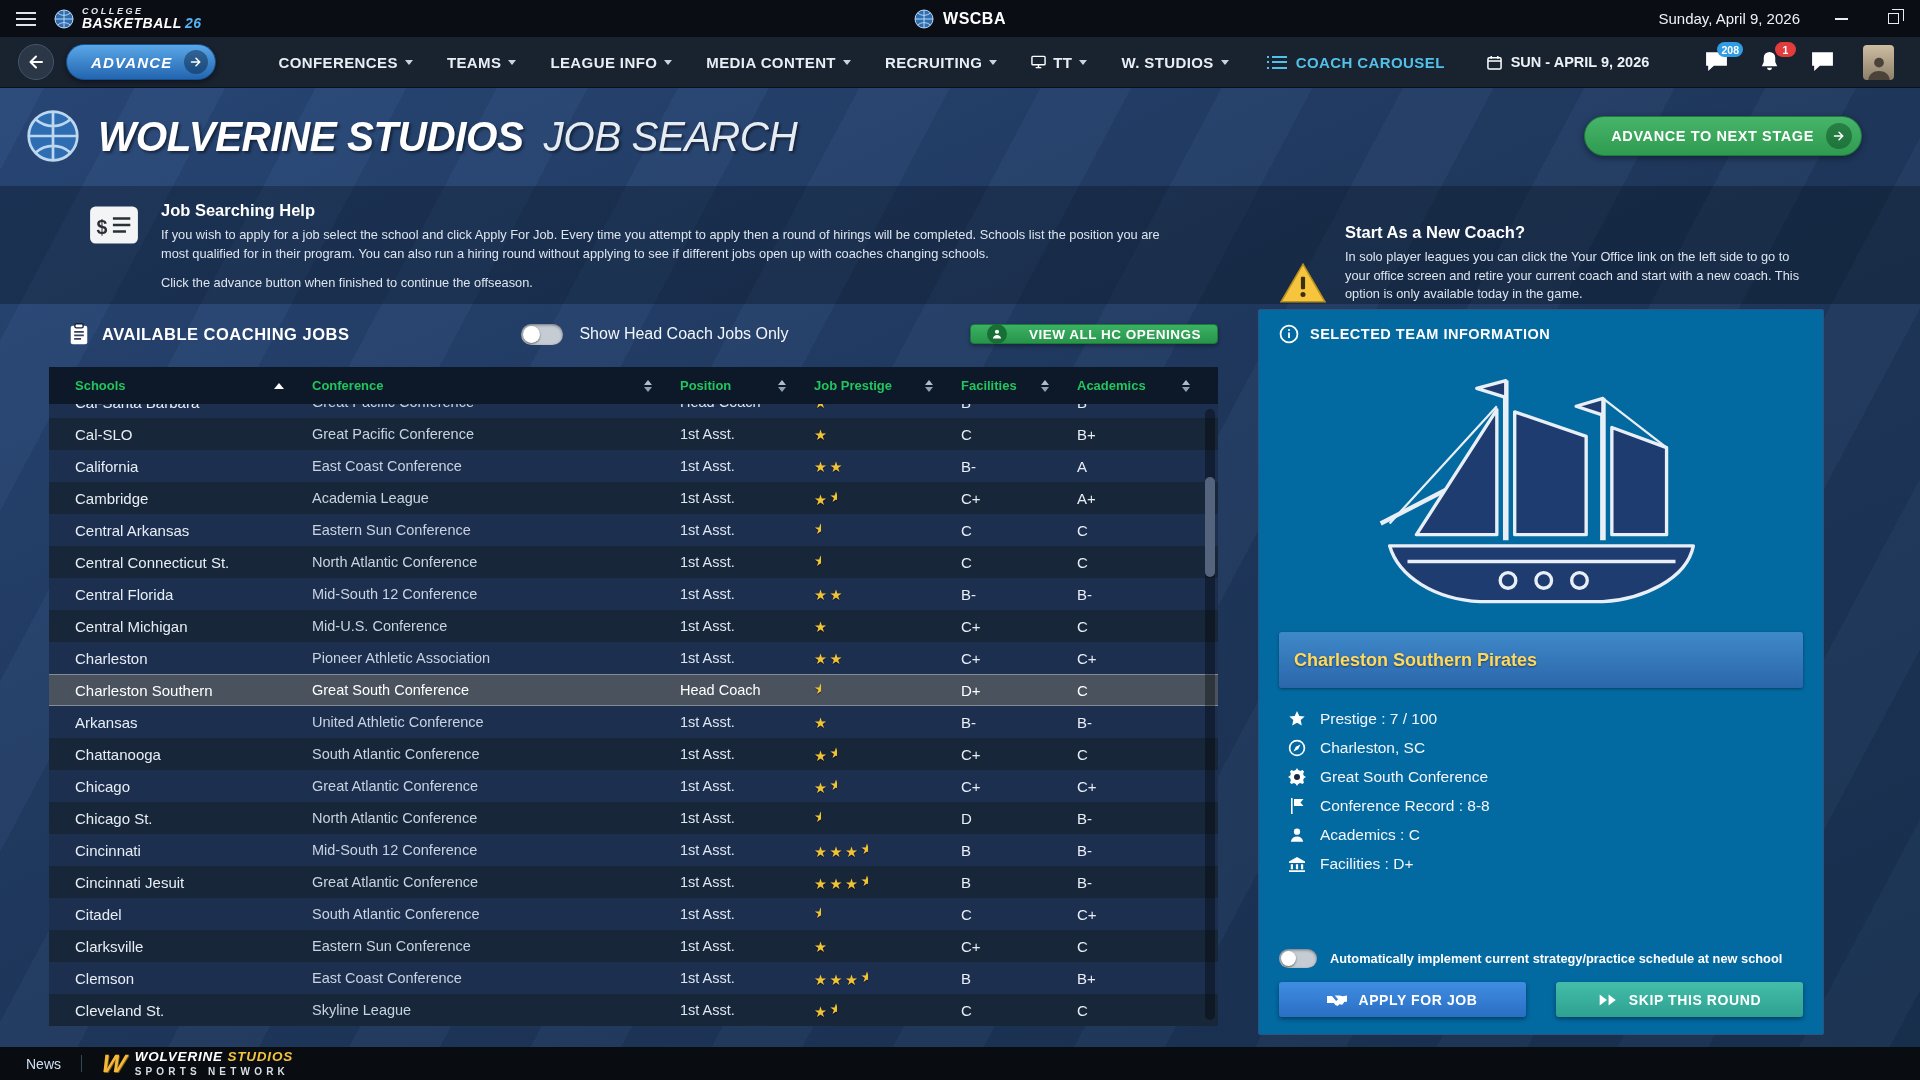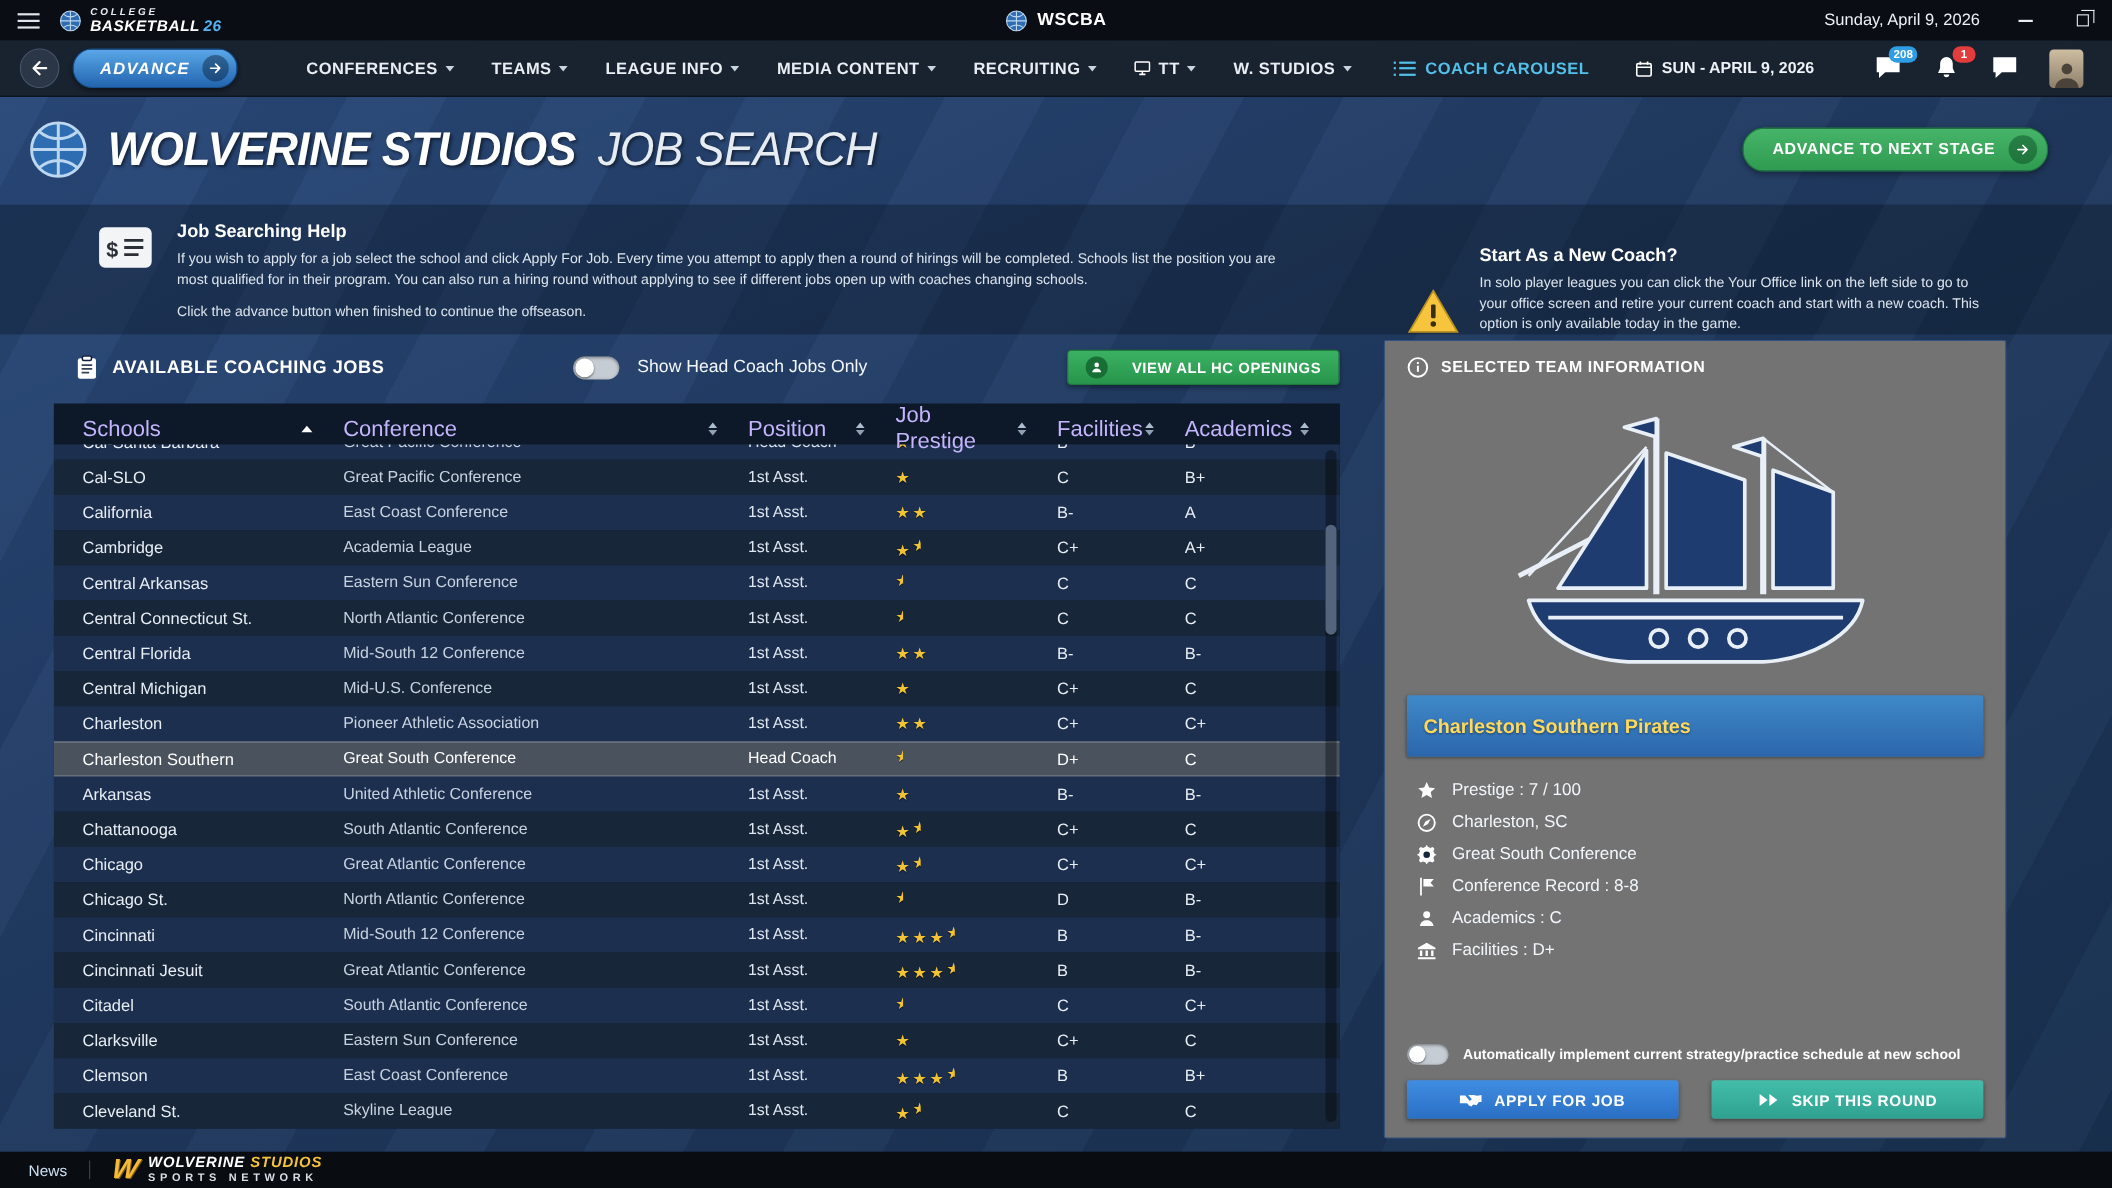--- a/index.html
+++ b/index.html
@@ -79,27 +79,27 @@
   .help-right{display:flex;gap:18px;margin-left:auto;width:545px;align-items:flex-end;}
   .help-right .help-body{max-width:470px;}
   
   .jobs-header{position:absolute;top:314px;left:49px;width:1169px;height:40px;display:flex;align-items:center;padding-left:20px;z-index:2;}
   .clip-icon svg{width:20px;height:22px;display:block;}
   .jobs-title{margin-left:13px;font-size:16.5px;font-weight:bold;letter-spacing:.5px;color:#fff;}
   .toggle{position:relative;width:42px;height:21px;border-radius:11px;background:#c6ccd4;box-shadow:inset 0 1px 3px rgba(0,0,0,.45);cursor:pointer;flex:none;}
   .toggle .knob{position:absolute;left:2px;top:2px;width:17px;height:17px;border-radius:50%;background:#fff;box-shadow:0 1px 2px rgba(0,0,0,.5);}
   .jobs-header .toggle{margin-left:172px;}
   .toggle-label{margin-left:16px;font-size:16px;color:#f2f6fa;}
-  .btn-green.hc{margin-left:auto;height:32px;border-radius:4px;background:linear-gradient(#3bb163,#27954b);border:1px solid #1d7a3a;box-shadow:0 2px 4px rgba(0,0,0,.35);gap:22px;padding:0 16px;font-size:13.5px;font-weight:bold;letter-spacing:.5px;}
+  .btn-green.hc{margin-left:auto;height:20px;border-radius:4px;background:linear-gradient(#3bb163,#27954b);border:1px solid #1d7a3a;box-shadow:0 2px 4px rgba(0,0,0,.35);gap:22px;padding:0 16px;font-size:13.5px;font-weight:bold;letter-spacing:.5px;}
   .hc-ic{width:20px;height:20px;border-radius:50%;background:#176f36;display:flex;align-items:center;justify-content:center;}
   .hc-ic svg{width:12px;height:12px;}
   
   .jobs-table{position:absolute;top:367px;left:49px;width:1169px;height:659px;background:#132034;z-index:2;}
   .t-head,.tr{display:grid;grid-template-columns:237px 368px 134px 147px 116px 1fr;padding-left:26px;align-items:center;}
-  .t-head{height:37px;background:#0d1829;font-size:20px;font-weight:normal;color:#c4b5fd;}
+  .t-head{height:37px;background:#0d1829;font-size:13px;font-weight:bold;color:#22c55e;}
   .th{display:flex;align-items:center;padding-right:28px;cursor:pointer;}
   .sort{margin-left:auto;display:flex;flex-direction:column;align-items:center;gap:2px;}
   .tri{display:block;width:0;height:0;border-left:4px solid transparent;border-right:4px solid transparent;}
   .tri.up{border-bottom:5px solid #aebdcd;}
   .tri.up.big{border-bottom:6px solid #ffffff;border-left-width:5px;border-right-width:5px;}
   .tri.down{border-top:5px solid #8ea0b4;}
   .t-body{height:622px;overflow:hidden;}
   .tr{height:32px;cursor:pointer;}
   .tr:nth-child(odd){background:#1d2f4f;}
   .tr:nth-child(even){background:#172639;}
@@ -108,21 +108,21 @@
   .td{font-size:15px;color:#e8eef5;white-space:nowrap;overflow:hidden;}
   .td.c1{font-size:14.5px;color:#c8d3e1;}
   .td.c2{font-size:14.5px;color:#dde5ef;}
   .tr.selected .td{color:#ffffff;}
   .stars{color:#f1c335;font-size:14.5px;letter-spacing:2.5px;text-shadow:0 1px 1px rgba(0,0,0,.55);}
   .star.half{display:inline-block;}
   .star.half i{display:inline-block;width:7px;overflow:hidden;font-style:normal;}
   .t-scroll{position:absolute;right:3px;top:42px;bottom:6px;width:10px;background:rgba(0,0,0,.35);border-radius:5px;}
   .t-scroll .thumb{position:absolute;top:68px;height:100px;width:10px;background:#53647c;border-radius:5px;cursor:grab;}
   
-  .team-panel{position:absolute;left:1258px;top:309px;width:566px;height:726px;background:#737373;border:1px solid #31517f;border-radius:2px;padding:14px 20px;z-index:2;}
+  .team-panel{position:absolute;left:1258px;top:309px;width:566px;height:726px;background:#0369a1;border:1px solid #31517f;border-radius:2px;padding:14px 20px;z-index:2;}
   .tp-header{display:flex;align-items:center;gap:11px;font-size:14.5px;font-weight:bold;letter-spacing:.5px;color:#fff;}
   .info-icon svg{width:20px;height:20px;display:block;}
   .ship{display:flex;justify-content:center;margin-top:12px;}
   .ship svg{width:335px;height:268px;}
   .team-banner{height:56px;background:linear-gradient(180deg,#3f89c9,#2b66ab);border-radius:3px;display:flex;align-items:center;padding:0 15px;margin-top:8px;box-shadow:0 1px 3px rgba(0,0,0,.4);}
   .team-banner span{font-size:18px;font-weight:bold;color:#ffd95e;text-shadow:0 1px 2px rgba(0,0,0,.45);}
   .team-stats{list-style:none;margin-top:16px;padding-left:8px;}
   .stat{display:flex;align-items:center;gap:14px;height:29px;font-size:15.5px;color:#f3f7fb;}
   .stat-ic{width:19px;height:19px;display:flex;align-items:center;justify-content:center;}
   .stat-ic svg{width:18px;height:18px;display:block;}

